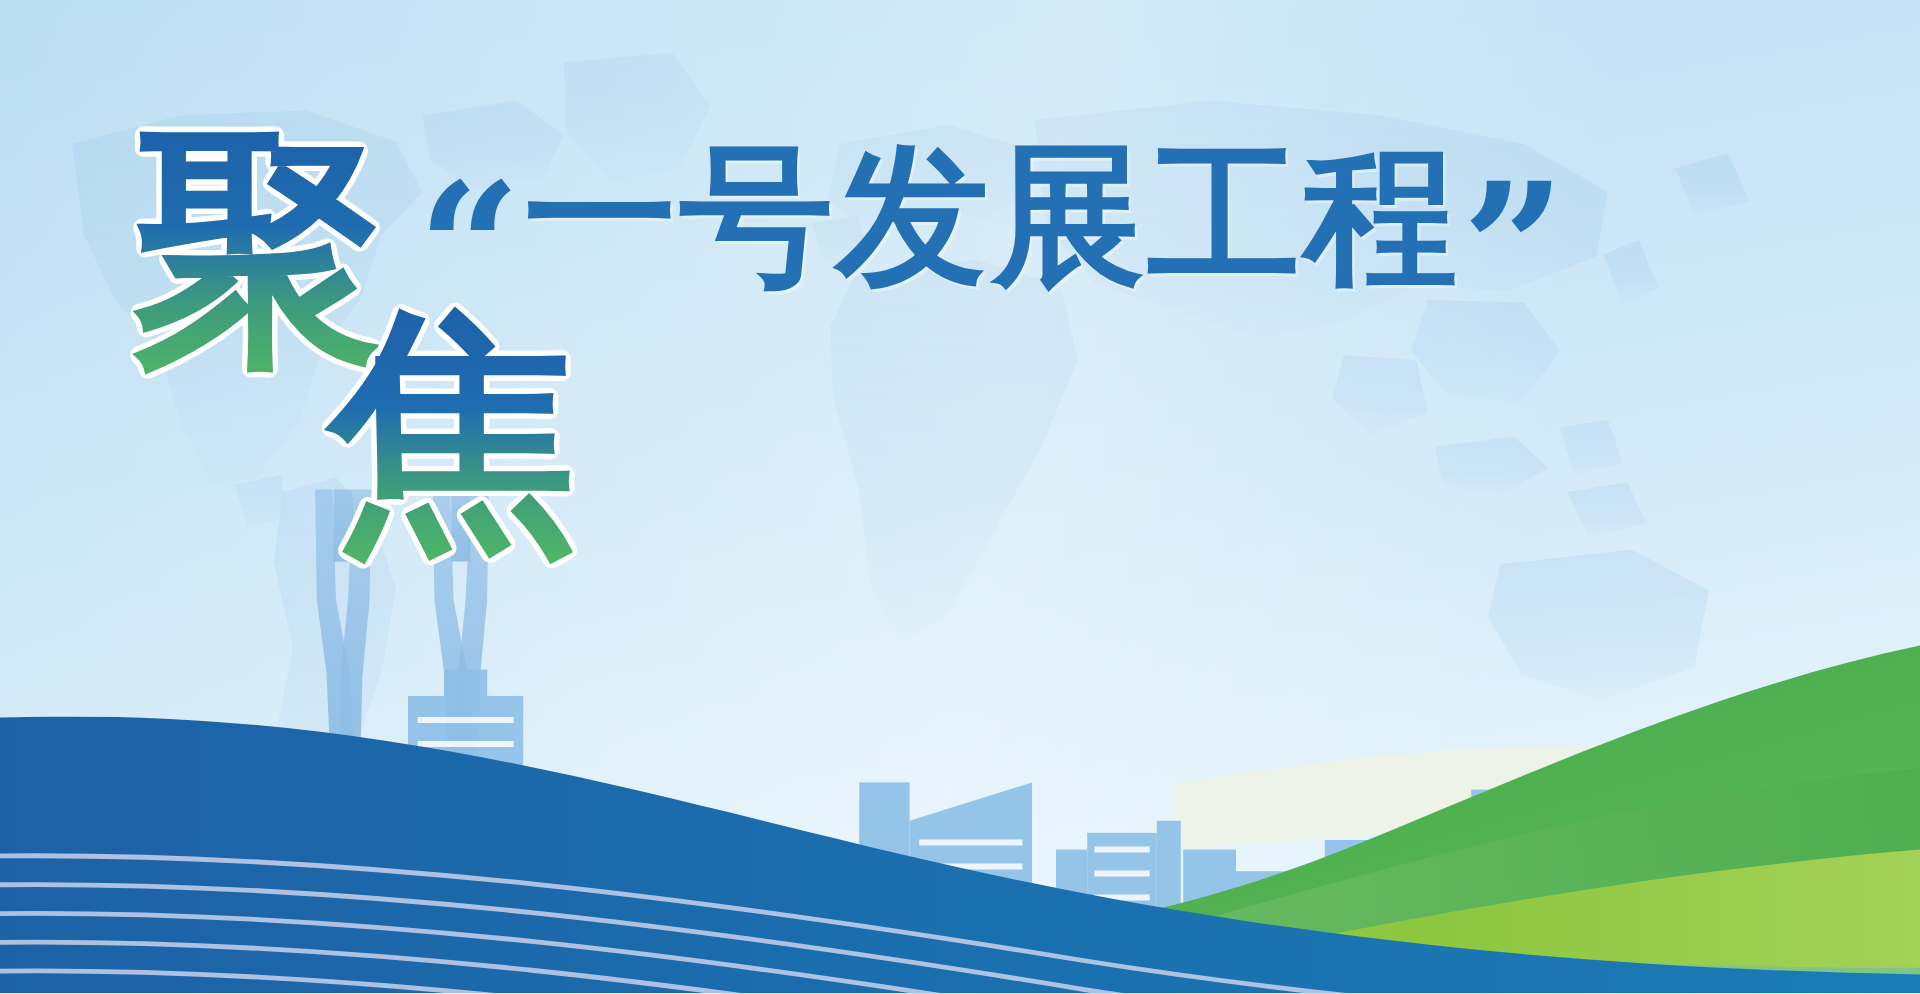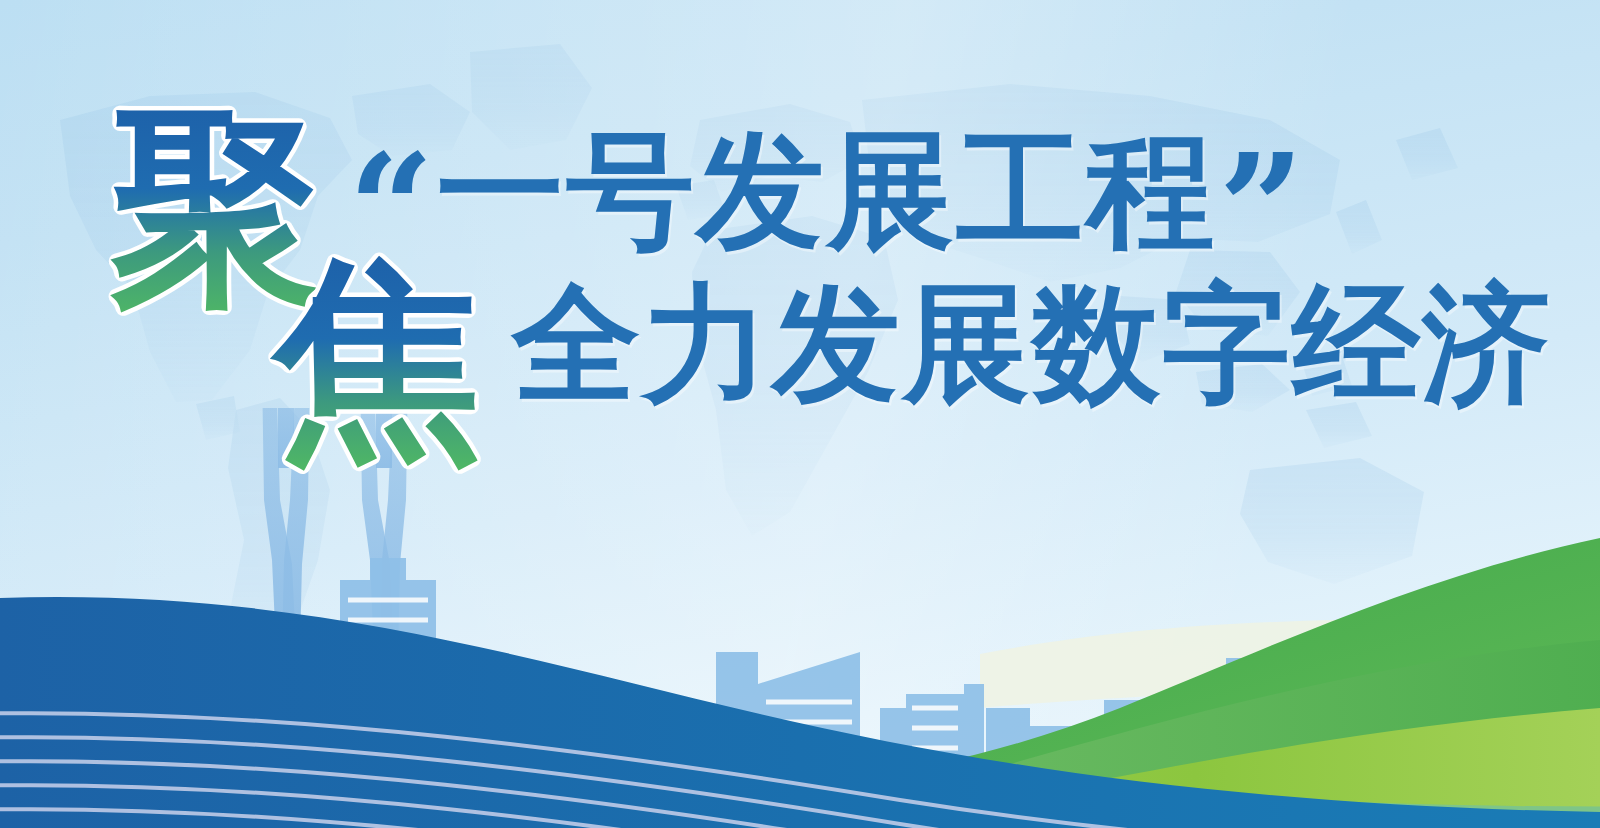--- a/index.html
+++ b/index.html
@@ -57,21 +57,21 @@
   }
   .line{
     display:flex;
     align-items:flex-end;
     white-space:nowrap;
   }
   .line1{margin-left:12px;}
   .line2{margin-left:176px;margin-top:22px;}
 
   .hl-text{
-    font-family:Liberation Sans, sans-serif;
+    font-family:Liberation Mono, monospace;
     font-weight:700;
     font-size:128px;
     line-height:1.02;
     letter-spacing:2px;
     color:#2470b4;
     text-shadow:2px 3px 0 rgba(255,255,255,.38);
   }
   .quote{
     font-family:"DejaVu Serif",serif;
     font-weight:700;
@@ -384,18 +384,15 @@
       <text x="6" y="196" font-size="210">焦</text>
     </svg>
   </div>
 
   <div class="headline">
     <div class="line line1">
       <span class="quote quote-open">“</span>
       <span class="hl-text">一号发展工程</span>
       <span class="quote quote-close">”</span>
     </div>
-    <div class="line line2">
-      <span class="hl-text">全力发展数字经济</span>
-    </div>
   </div>
 
 </div>
 
 </body></html>

